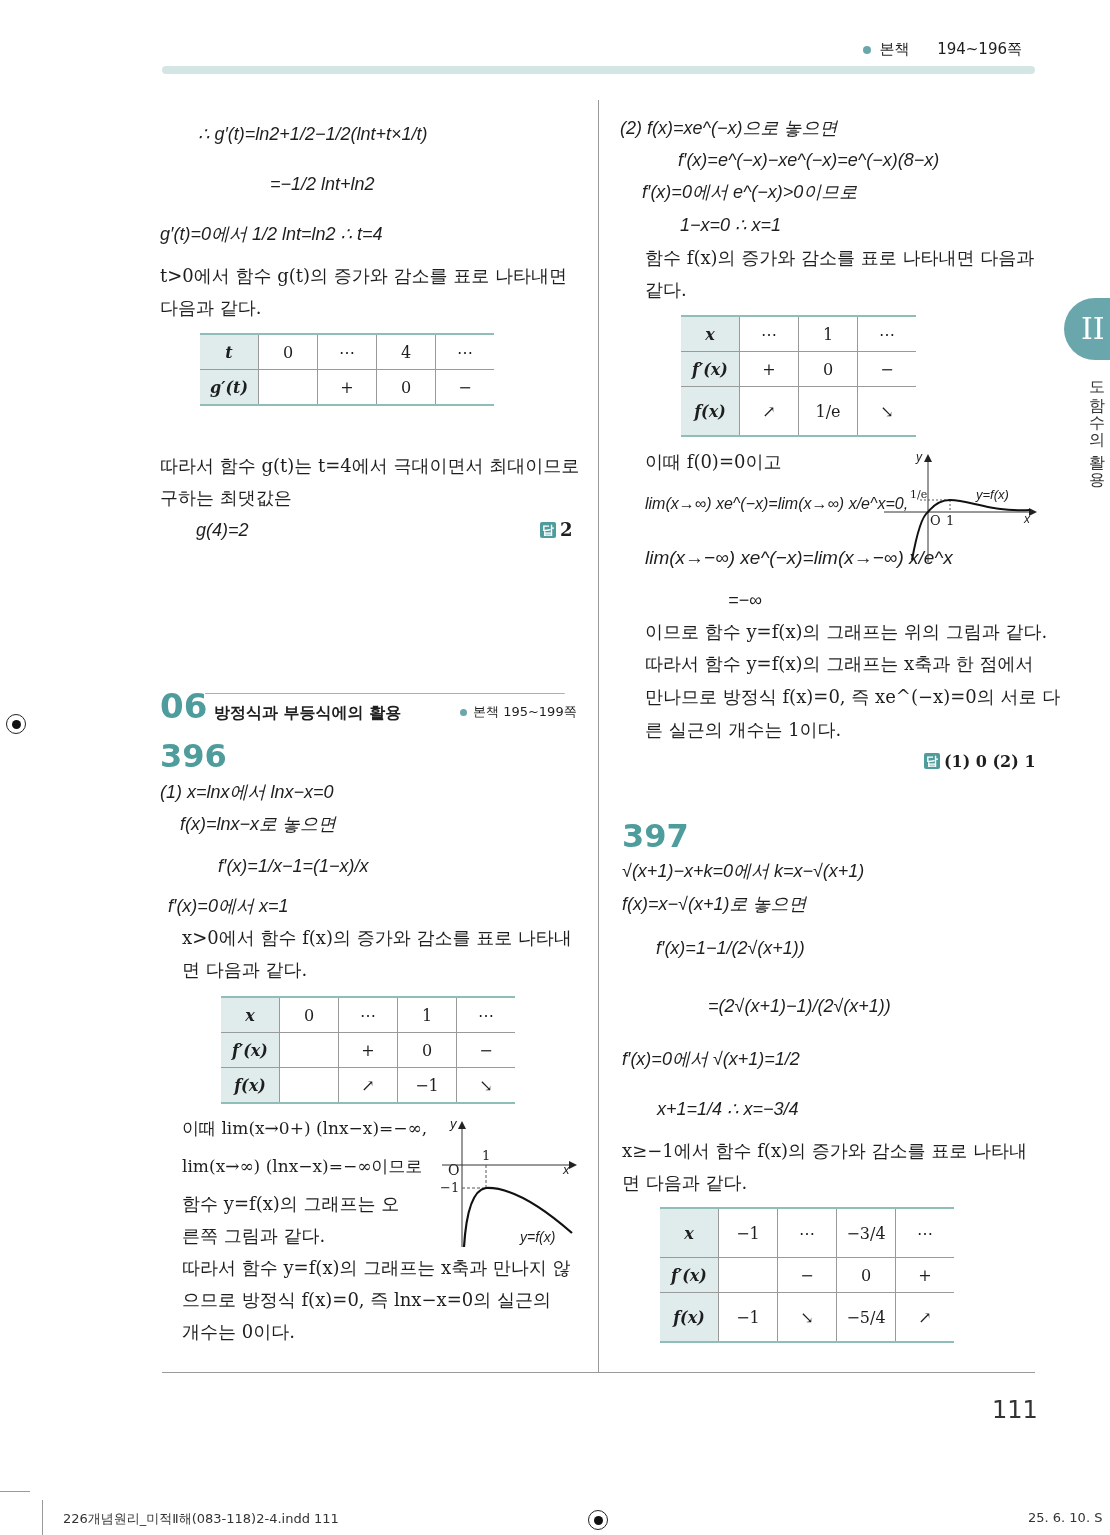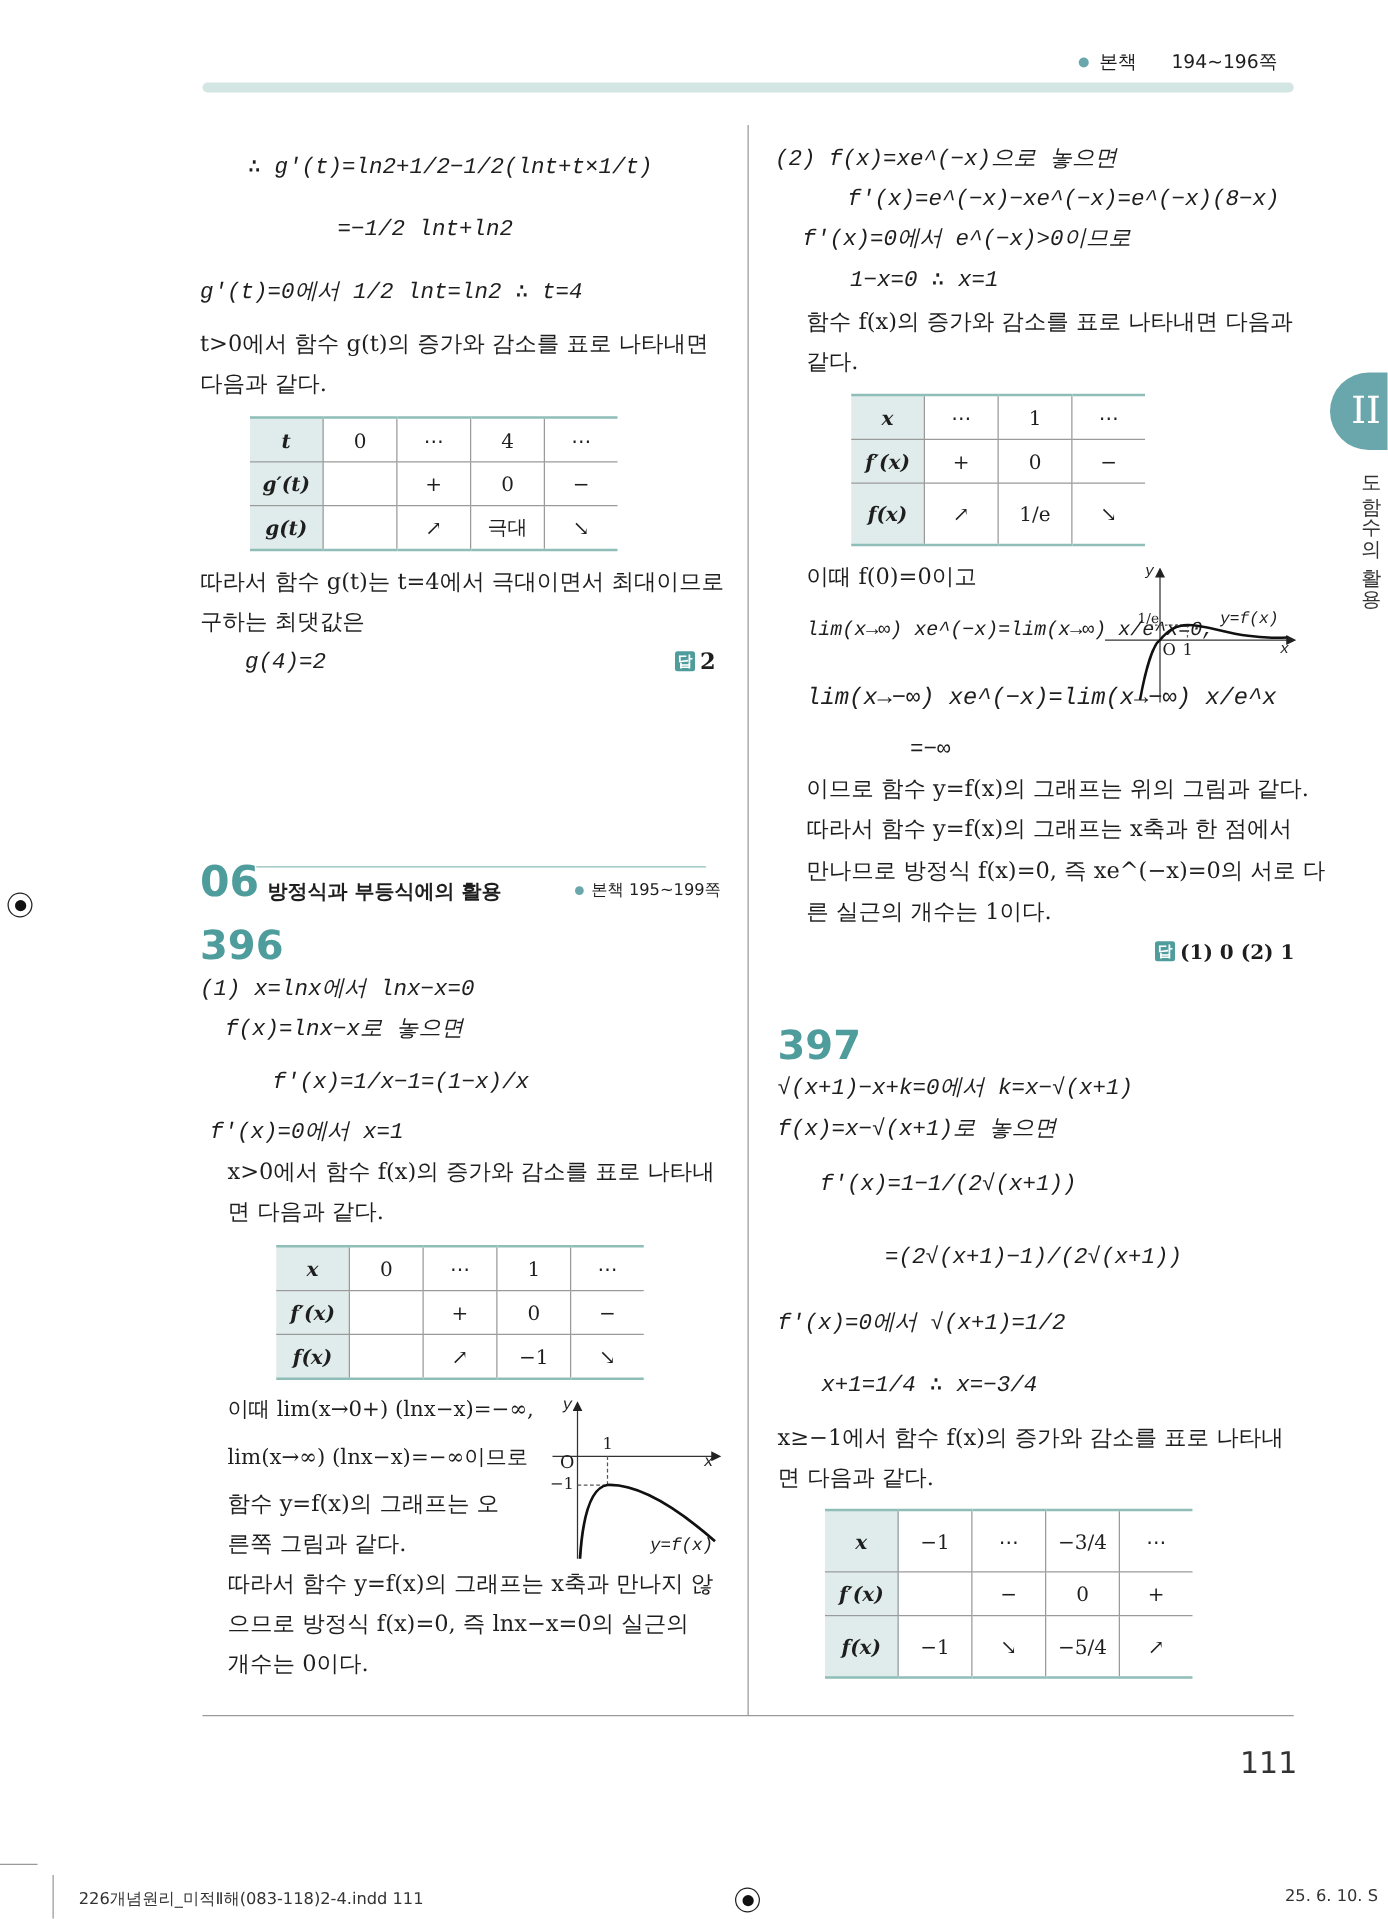--- a/index.html
+++ b/index.html
@@ -1,20 +1,20 @@
 <!DOCTYPE html>
 <html><head>
 <meta charset="utf-8">
 <style>
   html, body { margin:0; padding:0; }
   body { width:1110px; height:1535px; position:relative; background:#ffffff; color:#1e1e1e;
          font-family:"DejaVu Serif", serif; overflow:hidden; }
   .abs { position:absolute; }
   .sans { font-family:"DejaVu Sans", sans-serif; }
-  .math { font-family:Liberation Mono, monospace; font-style:italic; }
+  .math { font-family:Liberation Sans, sans-serif; font-style:italic; }
   .txt { font-size:18px; line-height:32px; white-space:nowrap; }
   .header-ref { right:88px; top:40px; font-size:15px; }
   .header-ref .dot { display:inline-block; width:8px; height:8px; border-radius:50%; background:#6aa7ad; margin-right:8px; vertical-align:middle; }
   .header-bar { left:162px; top:66px; width:873px; height:8px; background:#d4e6e3; border-radius:4px; }
   .col-divider { left:598px; top:100px; width:1px; height:1272px; background:#9a9a9a; }
   .bottom-rule { left:162px; top:1372px; width:873px; height:1px; background:#9a9a9a; }
   .chapter-tab { left:1064px; top:298px; width:80px; height:62px; border-radius:31px; background:#6aa7ad; color:#fff;
                  font-size:30px; text-align:left; padding-left:17px; box-sizing:border-box; line-height:62px; }
   .chapter-vert { left:1086px; top:370px; writing-mode:vertical-rl; font-size:16px; color:#333; letter-spacing:1px; }
   table.vt { border-collapse:collapse; font-size:16px; }
@@ -62,27 +62,20 @@
         <td>4</td>
         <td>⋯</td>
       </tr>
   <tr>
         <td>g′(t)</td>
         <td></td>
         <td>+</td>
         <td>0</td>
         <td>−</td>
       </tr>
-  <tr>
-        <td>g(t)</td>
-        <td></td>
-        <td>↗</td>
-        <td>극대</td>
-        <td>↘</td>
-      </tr>
 </tbody>
   </table>
 
 <div class="abs txt" style="left:160px;top:450px">따라서 함수 g(t)는 t=4에서 극대이면서 최대이므로</div>
 <div class="abs txt" style="left:160px;top:482px">구하는 최댓값은</div>
 <div class="abs txt math" style="left:196px;top:514px">g(4)=2</div>
 <div class="abs txt" style="left:540px;top:514px;font-weight:bold">
   <span class="ans">답</span><span>2</span>
 </div>
 

